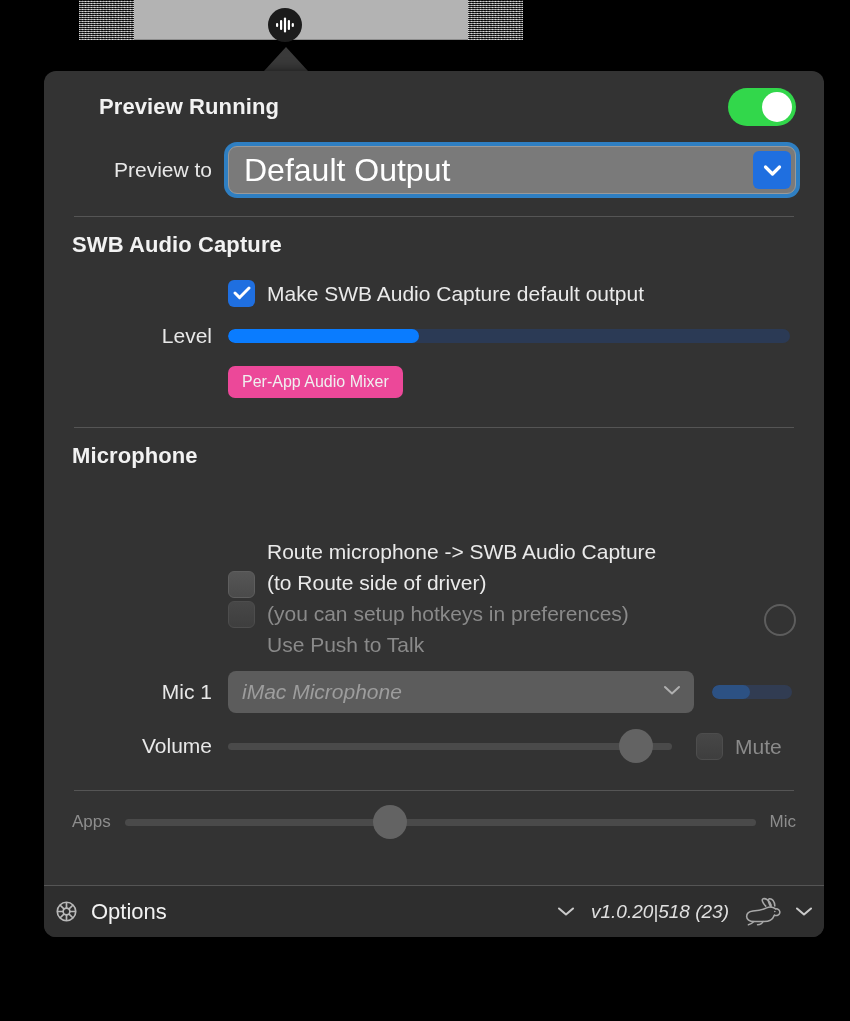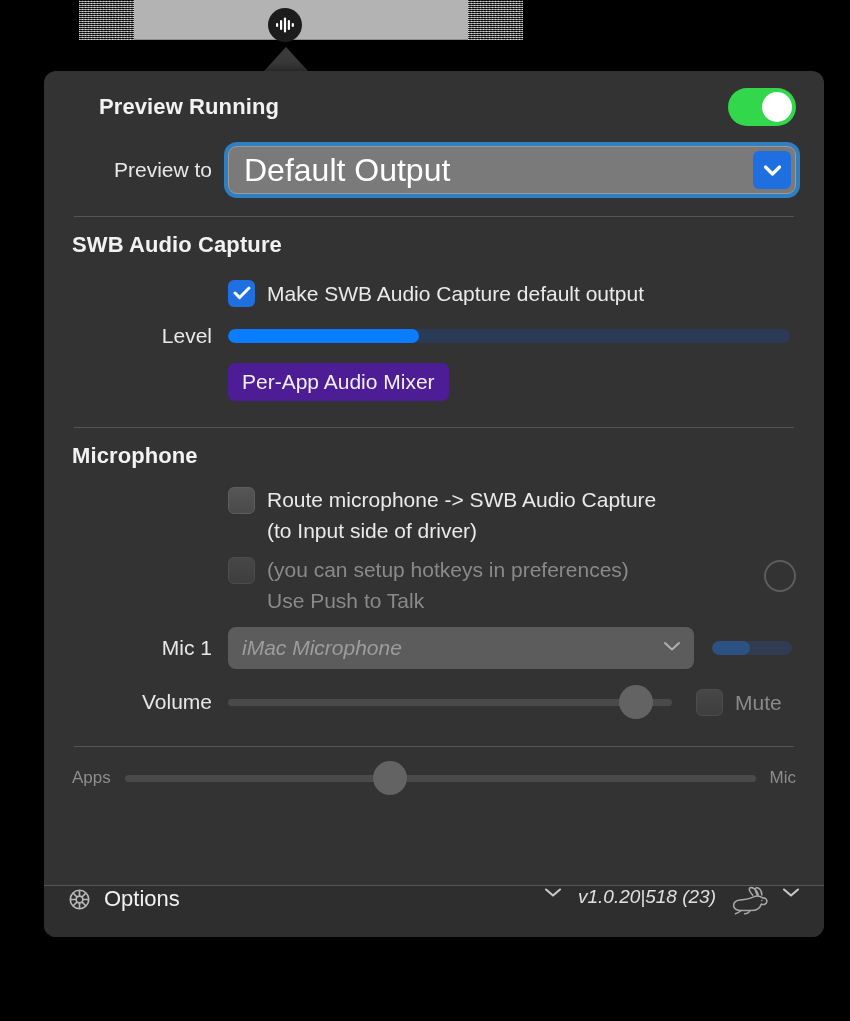--- a/index.html
+++ b/index.html
@@ -236,26 +236,26 @@
     flex: none;
   }
   .mini-meter .fill {
     height: 100%;
     border-radius: 7px;
     background: #2c5183;
   }
 
   
   .push-button {
-    background: #4c1d95;
+    background: #ec4899;
     border: none;
     border-radius: 7px;
     color: #f0f0f0;
     font-family: "Liberation Sans", sans-serif;
-    font-size: 21px;
+    font-size: 16px;
     padding: 7px 14px;
     cursor: pointer;
   }
 
   
   .slider {
     position: relative;
     height: 34px;
     display: flex;
     align-items: center;
@@ -282,22 +282,22 @@
     border: 2px solid #5d5d5d;
     flex: none;
   }
 
   
   .footer {
     height: 52px;
     background: #2e2e2e;
     border-top: 1px solid #555555;
     display: flex;
-    align-items: flex-start;
-    padding: 0 22px;
+    align-items: center;
+    padding: 0 9px;
     flex: none;
   }
   .footer .options-text {
     font-size: 22px;
     color: #f2f2f2;
     margin-left: 11px;
   }
   .footer .version {
     font-size: 19px;
     color: #e0e0e0;
@@ -382,26 +382,26 @@
         <button class="push-button">Per-App Audio Mixer</button>
       </div>
 
       <div style="height:22px;"></div>
       <div class="divider"></div>
 
       <div class="row" style="height:56px;">
         <div class="section-title">Microphone</div>
       </div>
 
-      <div class="row" style="height:70px; align-items:flex-start;">
+      <div class="row" style="height:70px; align-items:flex-end;margin-top:44px;">
         <div class="label-col"></div>
         <div class="cb off" style="margin-top:3px;"></div>
         <div>
           <div class="check-label">Route microphone -&gt; SWB Audio Capture</div>
-          <div class="check-label">(to Input side of driver)</div>
+          <div class="check-label">(to Route side of driver)</div>
         </div>
       </div>
 
       <div class="row" style="height:70px; align-items:flex-start;">
         <div class="label-col"></div>
         <div class="cb off dimmed" style="margin-top:3px;"></div>
         <div>
           <div class="check-label dim">(you can setup hotkeys in preferences)</div>
           <div class="check-label dim">Use Push to Talk</div>
         </div>

